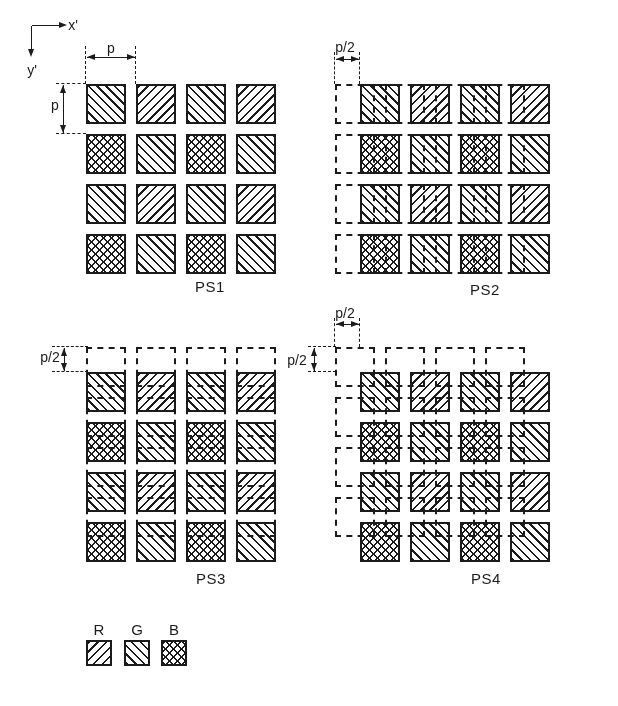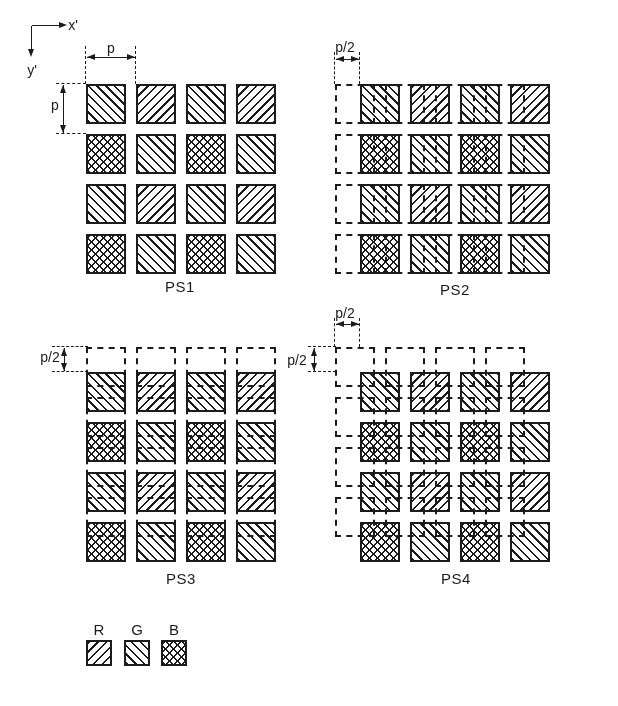--- a/index.html
+++ b/index.html
@@ -51,21 +51,21 @@
         var(--ink) 0, var(--ink) 1.6px, transparent 1.6px, transparent 5.7px);
   }
   
   .lbl {
     transform: translate(-50%, -50%);
     white-space: nowrap;
     font-size: 14px;
     line-height: 1;
     z-index: 5;
   }
-  .panel-label { font-size: 15px; letter-spacing: 0.5px; }
+  .panel-label { font-size: 15px; letter-spacing: 0.5px; margin-left: 30px; }
   .legend-letter { font-size: 15px; }
   
   .tri { width: 0; height: 0; z-index: 4; }
   .tri-left  { border-top: 3.5px solid transparent; border-bottom: 3.5px solid transparent; border-right: 8px solid var(--ink); }
   .tri-right { border-top: 3.5px solid transparent; border-bottom: 3.5px solid transparent; border-left: 8px solid var(--ink); }
   .tri-up    { border-left: 3.5px solid transparent; border-right: 3.5px solid transparent; border-bottom: 8px solid var(--ink); }
   .tri-down  { border-left: 3.5px solid transparent; border-right: 3.5px solid transparent; border-top: 8px solid var(--ink); }
 </style>
 </head>
 <body>

